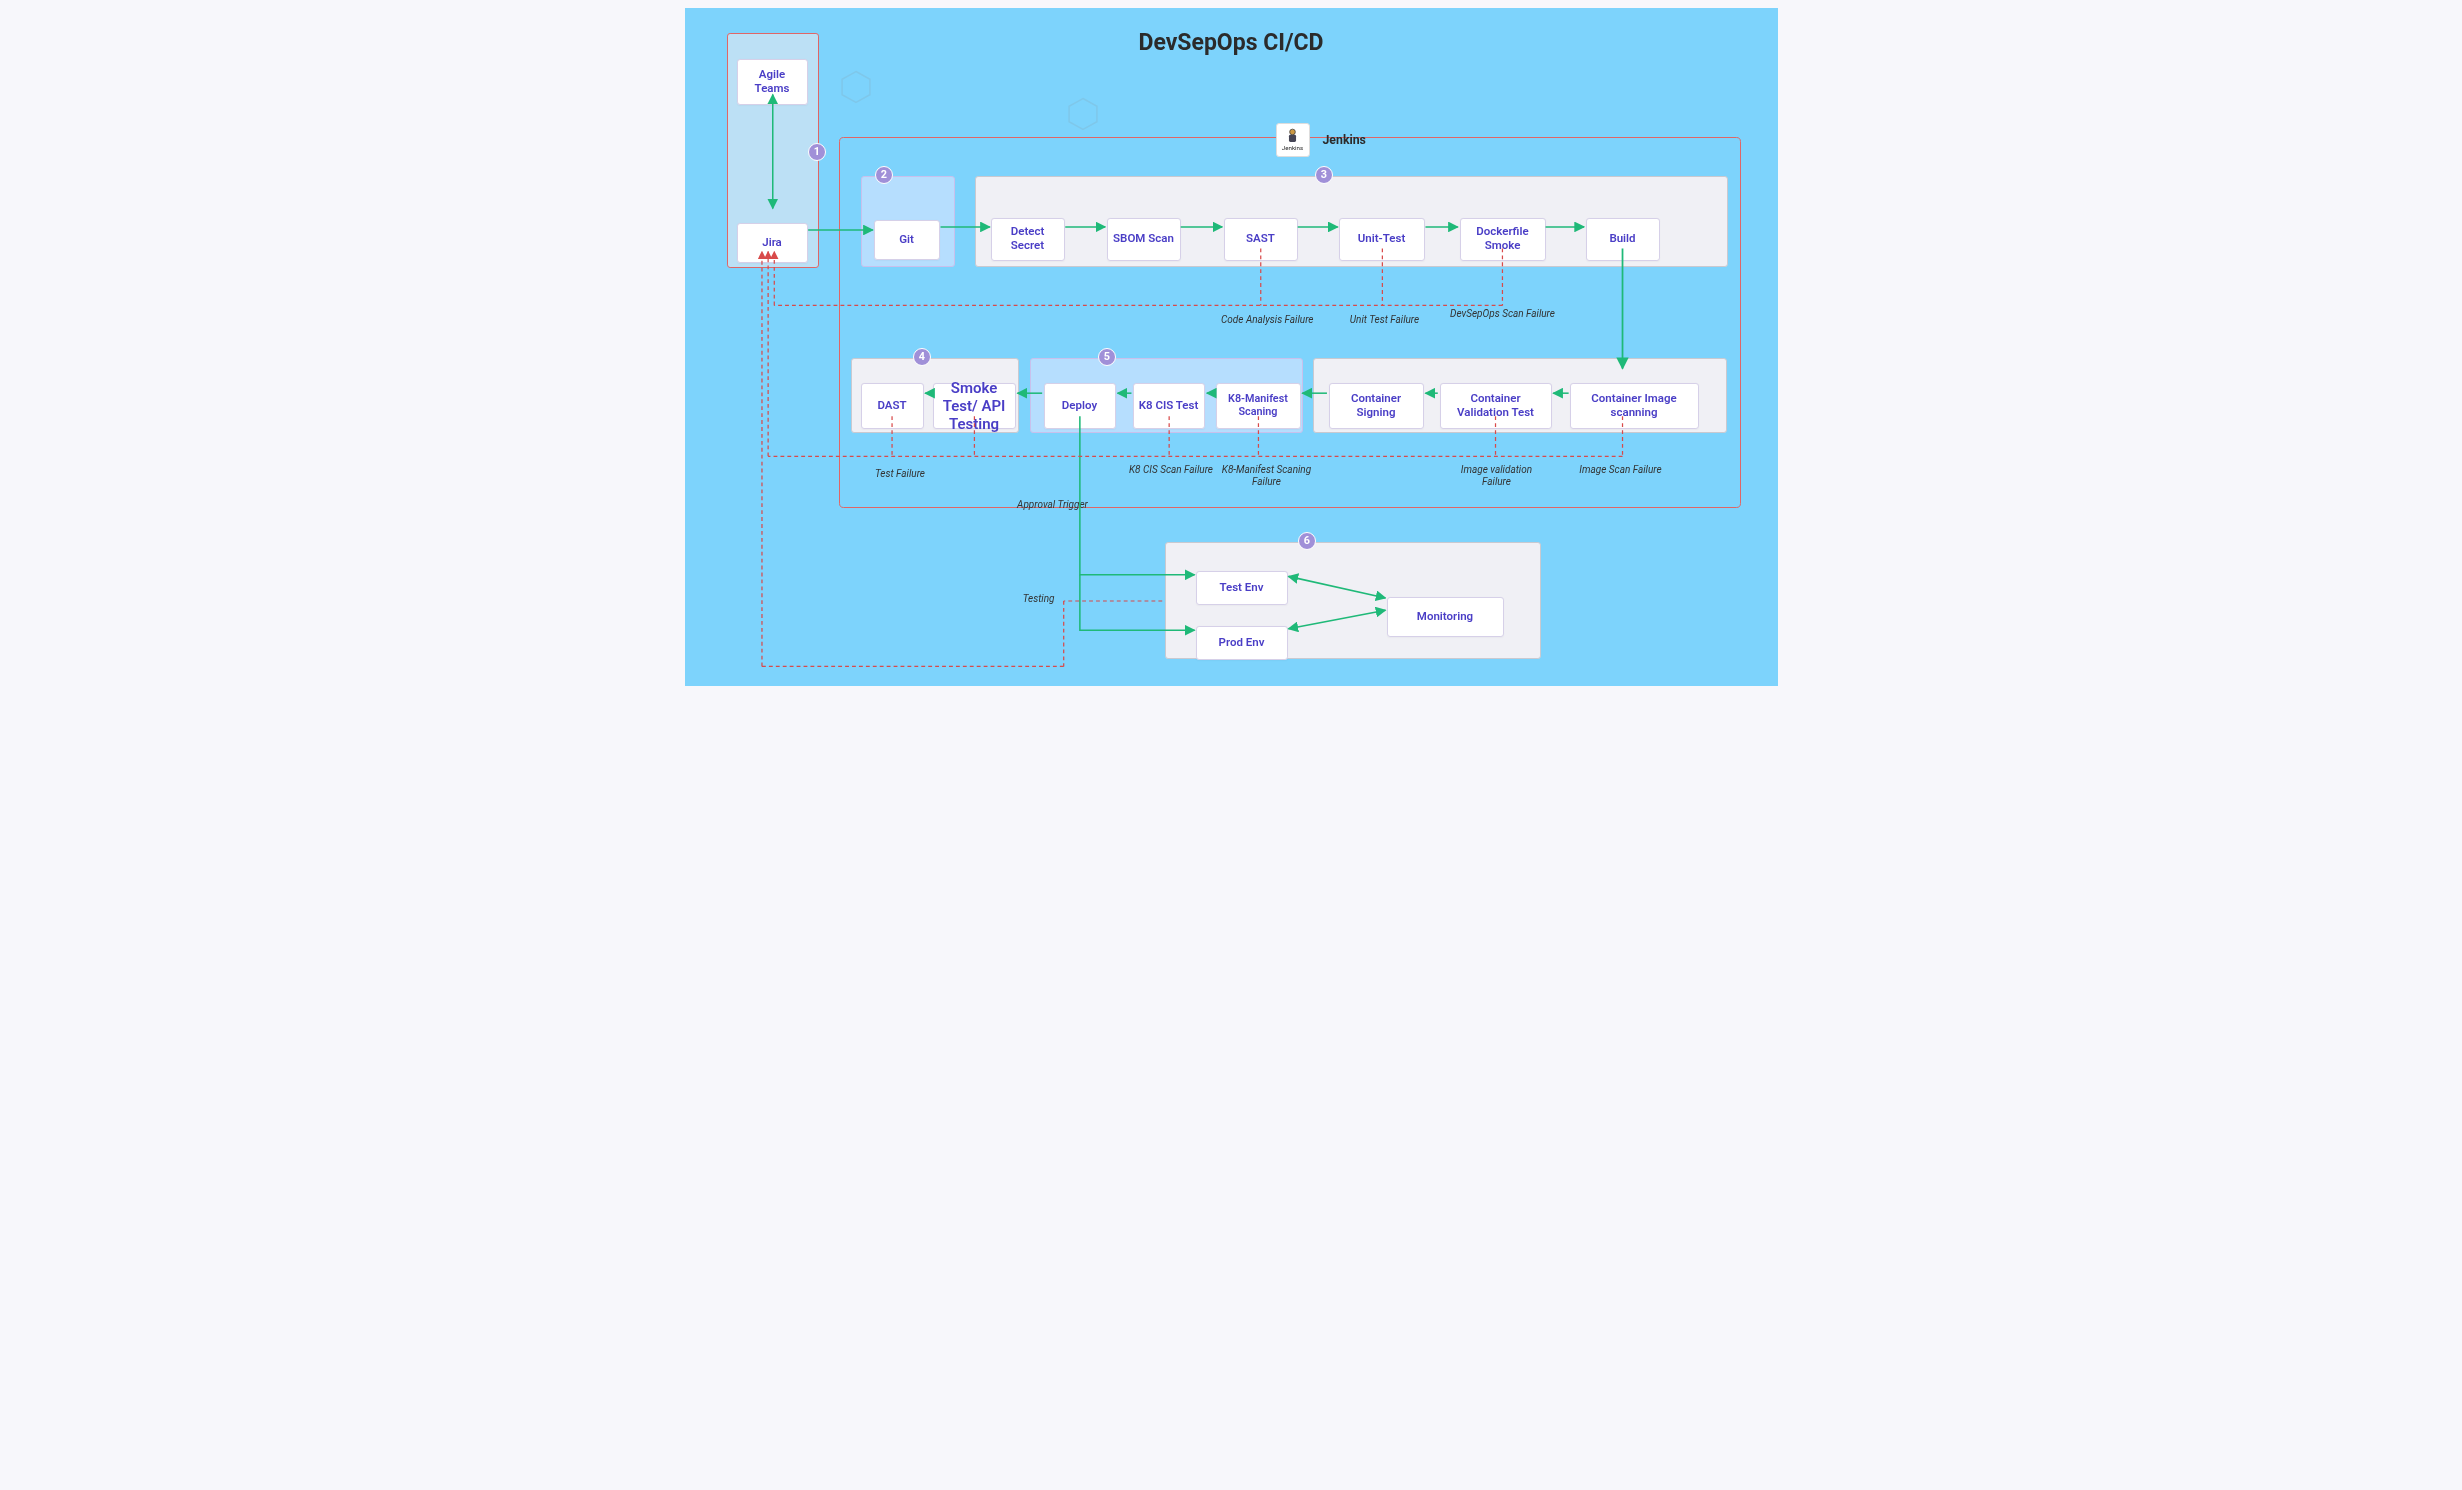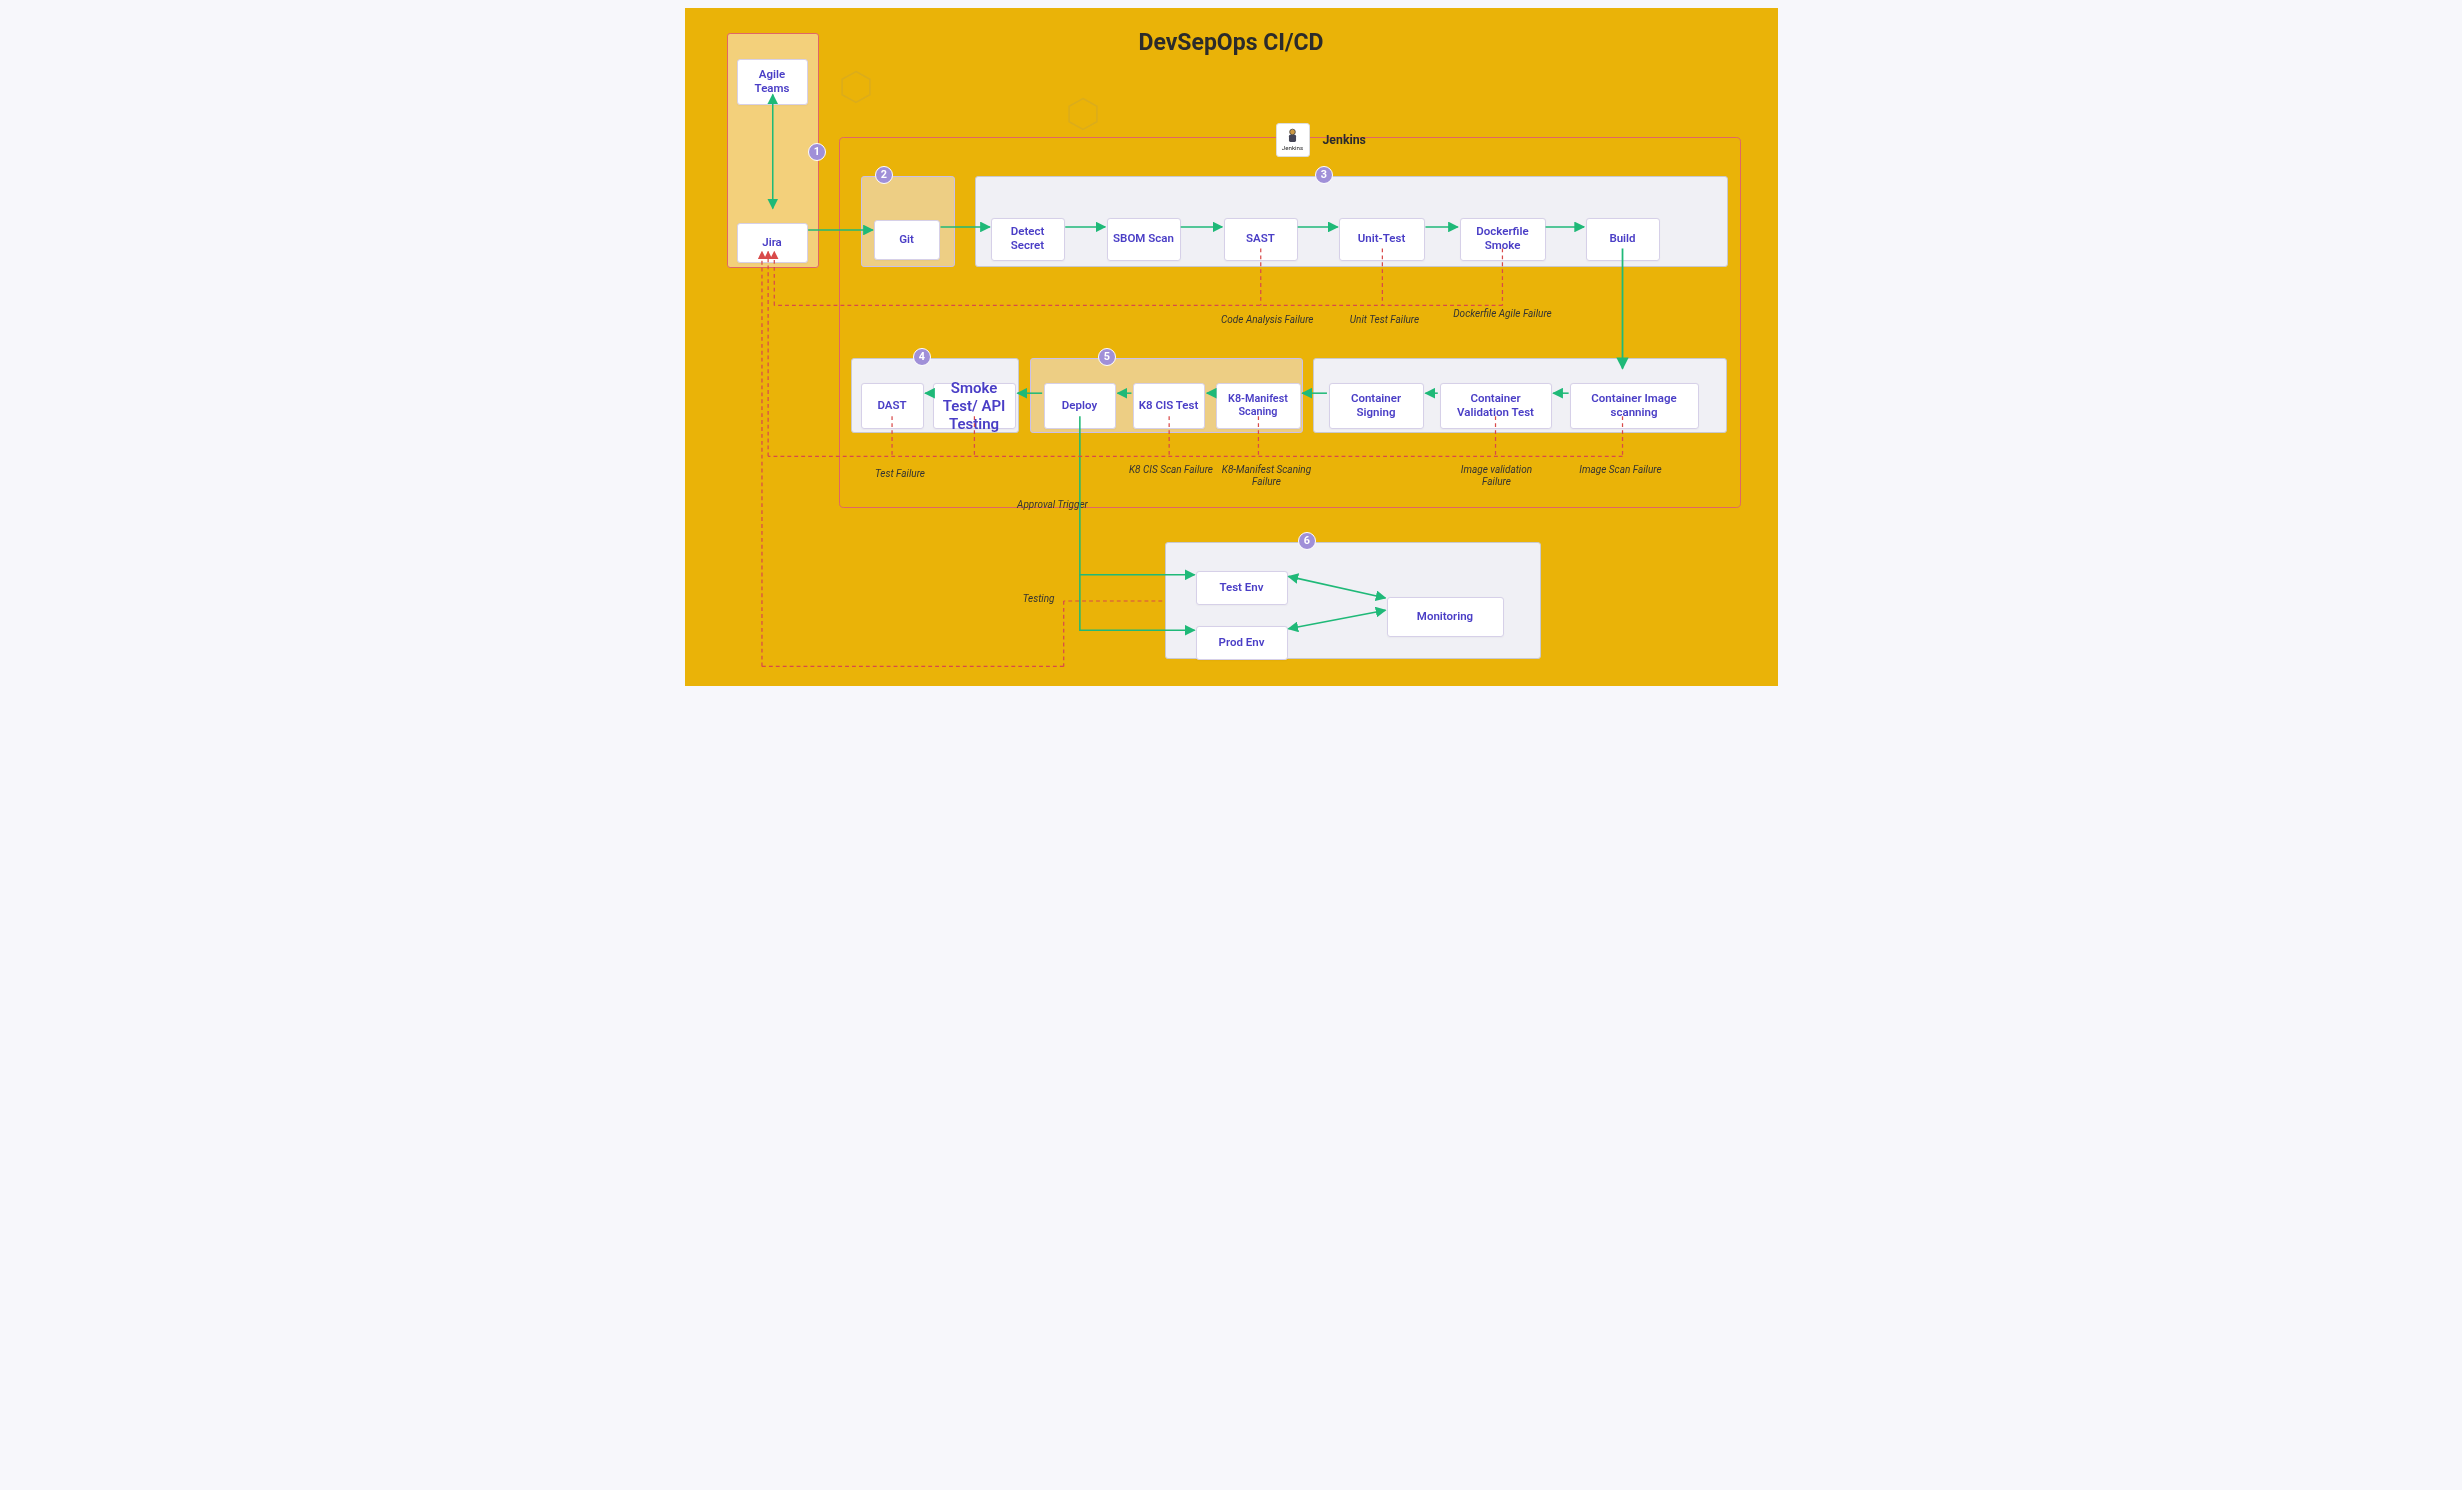--- a/index.html
+++ b/index.html
@@ -7,21 +7,21 @@
     margin: 0;
     font-family: -apple-system, BlinkMacSystemFont, "Segoe UI", Roboto, Helvetica, Arial, sans-serif;
     background: #f7f7fb;
     color: #2b2b2b;
   }
   .canvas {
     position: relative;
     width: 1093px;
     height: 678px;
     margin: 7.7px auto;
-    background: #eab308;
+    background: #7dd3fc;
     overflow: hidden;
     text-decoration: underline;
   }
   .title {
     position: absolute;
     left: 0; right: 0; top: 21.6px;
     text-align: center;
     font-size: 23px;
     font-weight: 700;
     color: #2b2b2b;
@@ -134,21 +134,21 @@
 
   <div class="node" style="left:306px; top:197px; width:74px; height:43px;">Detect Secret</div>
   <div class="node" style="left:422px; top:197px; width:74px; height:43px;">SBOM Scan</div>
   <div class="node" style="left:539px; top:197px; width:74px; height:43px;">SAST</div>
   <div class="node" style="left:654px; top:197px; width:86px; height:43px;">Unit-Test</div>
   <div class="node" style="left:775px; top:197px; width:86px; height:43px;">Dockerfile Smoke</div>
   <div class="node" style="left:901px; top:197px; width:74px; height:43px;">Build</div>
 
   <div class="annot" style="left:514px; top:306px; width:115px;text-align:right;">Code Analysis Failure</div>
   <div class="annot" style="left:654px; top:306px; width:92px;">Unit Test Failure</div>
-  <div class="annot" style="left:764px; top:300px; width:108px;">Dockerfile Agile Failure</div>
+  <div class="annot" style="left:764px; top:300px; width:108px;">DevSepOps Scan Failure</div>
 
   <div class="group" style="left:628px; top:350px; width:414px; height:75px;"></div>
 
   <div class="node" style="left:885px; top:362px; width:129px; height:46px;">Container Image scanning</div>
   <div class="node" style="left:755px; top:362px; width:112px; height:46px;">Container Validation Test</div>
   <div class="node" style="left:644px; top:362px; width:95px; height:46px;">Container Signing</div>
 
   <div class="group purple" style="left:345px; top:350px; width:273px; height:75px;"></div>
   <div class="badge" style="left:413px; top:340px;">5</div>
 

